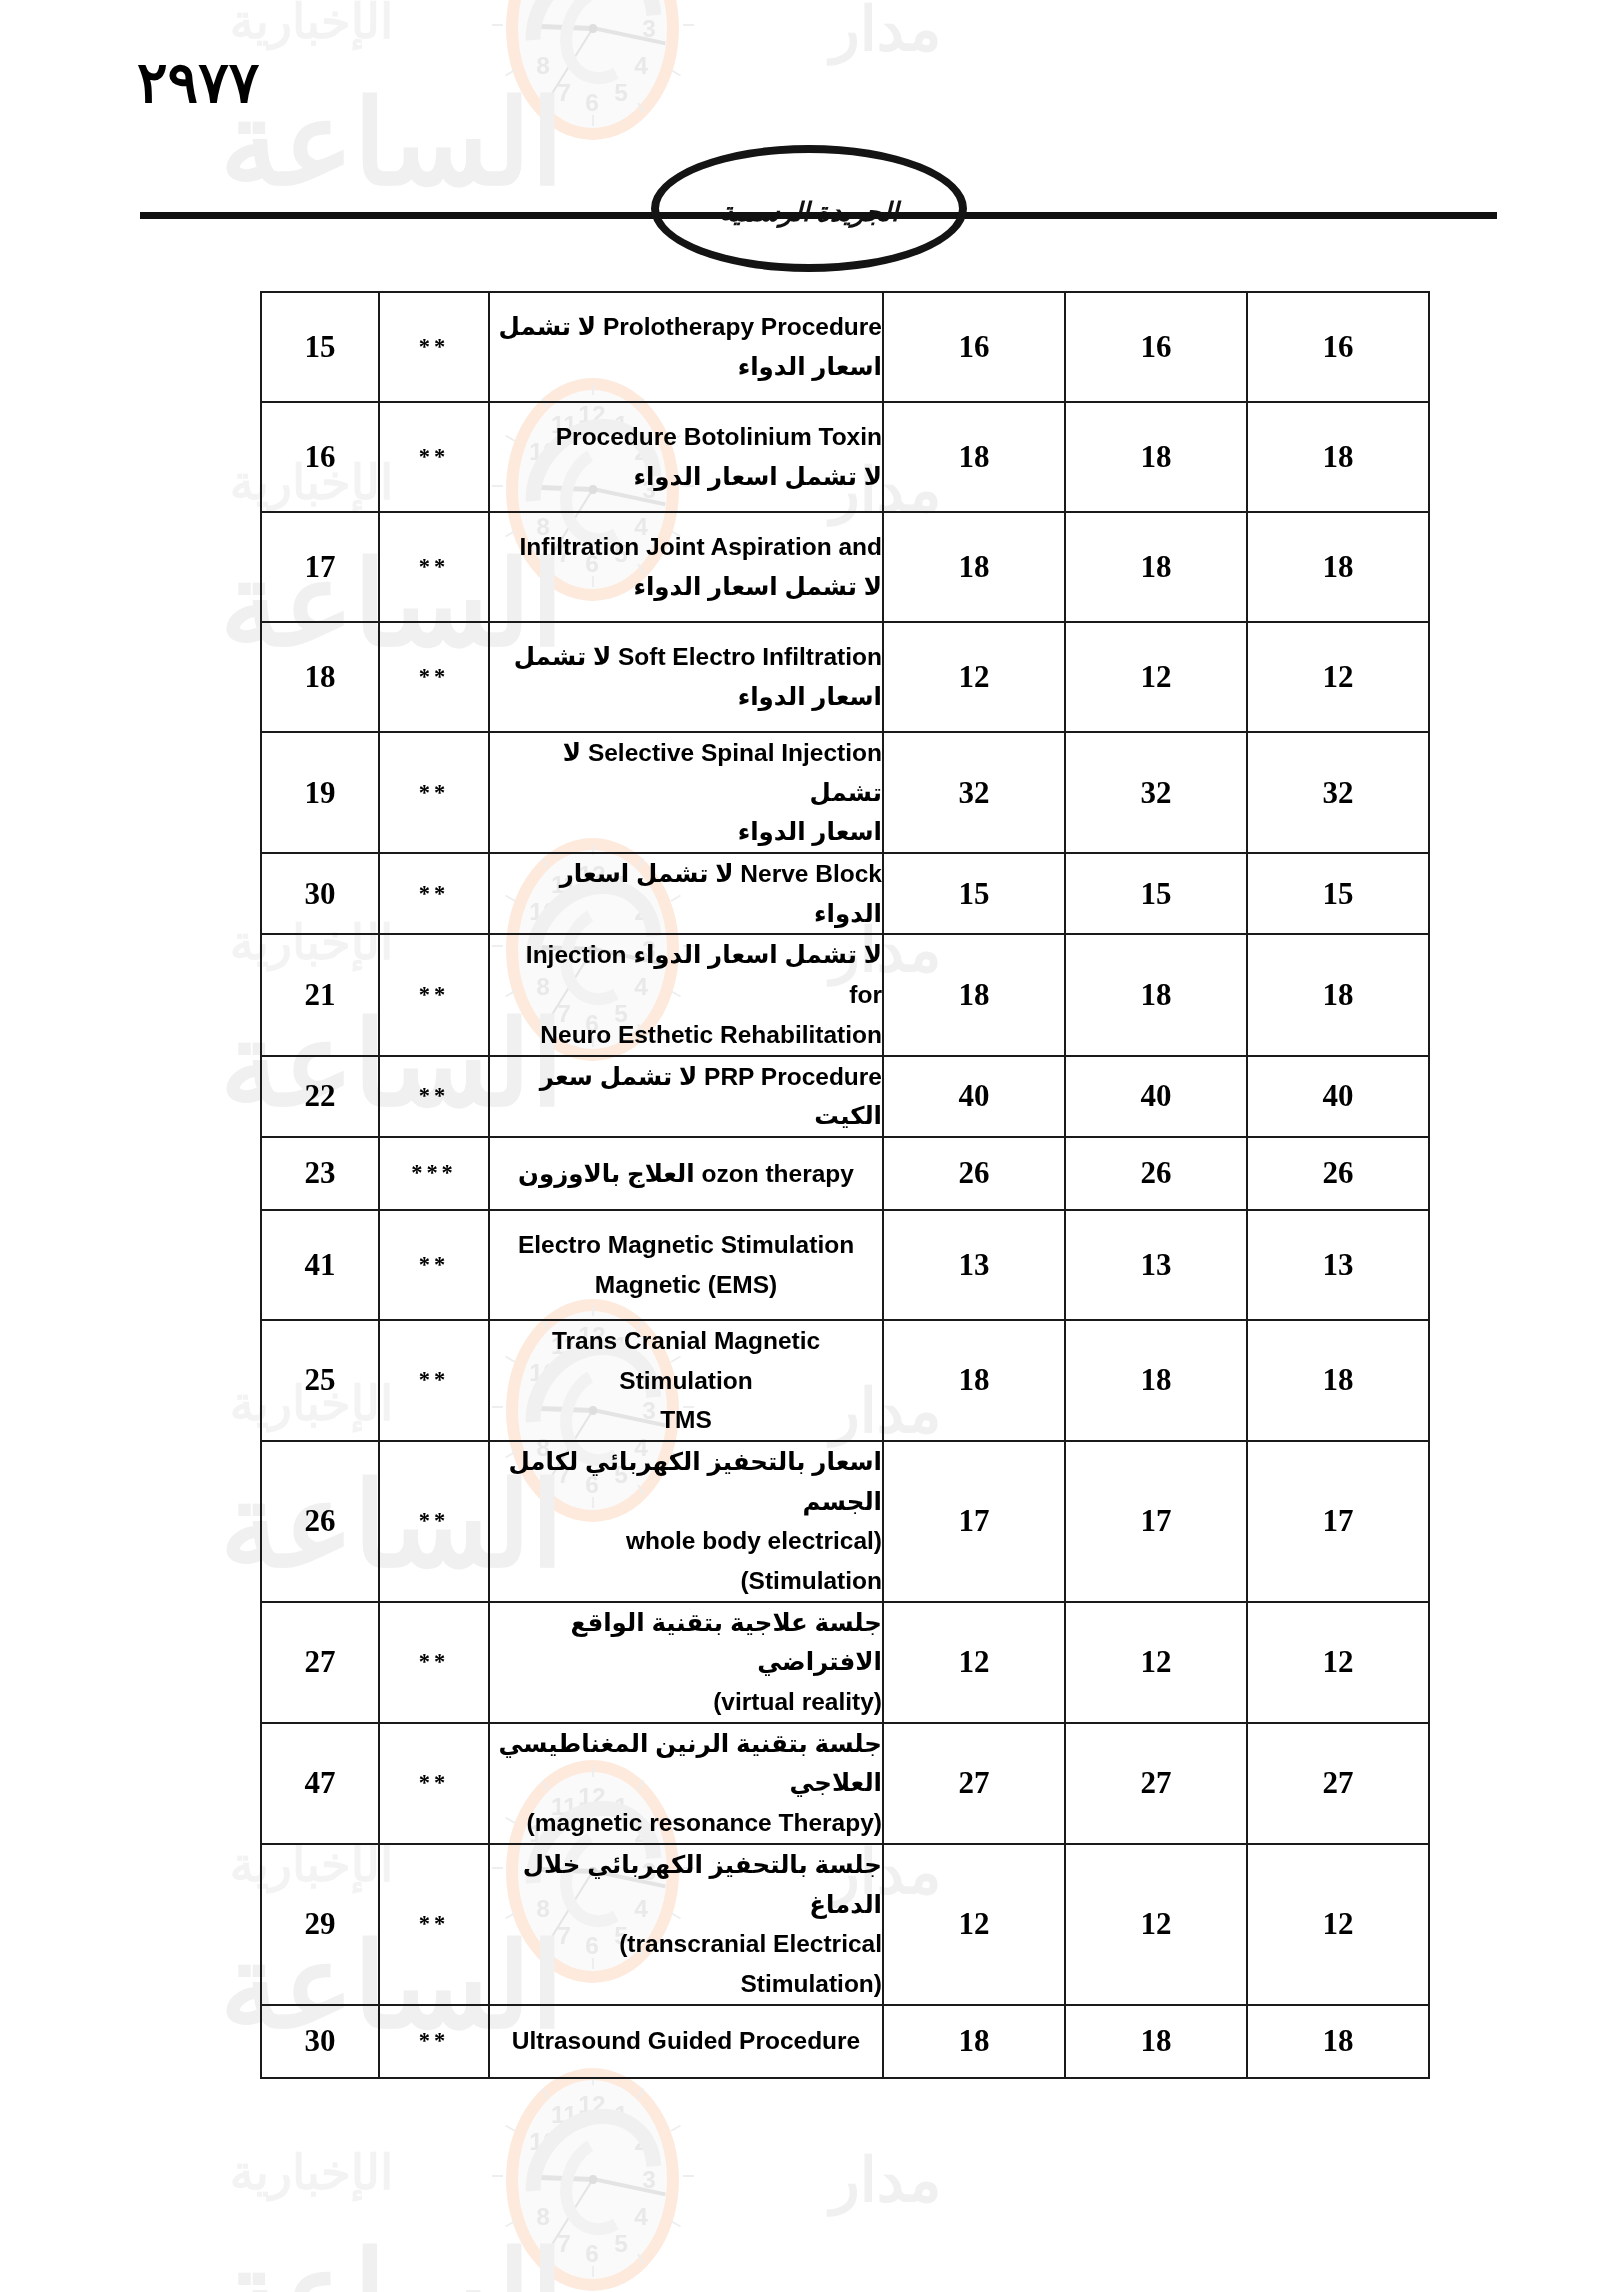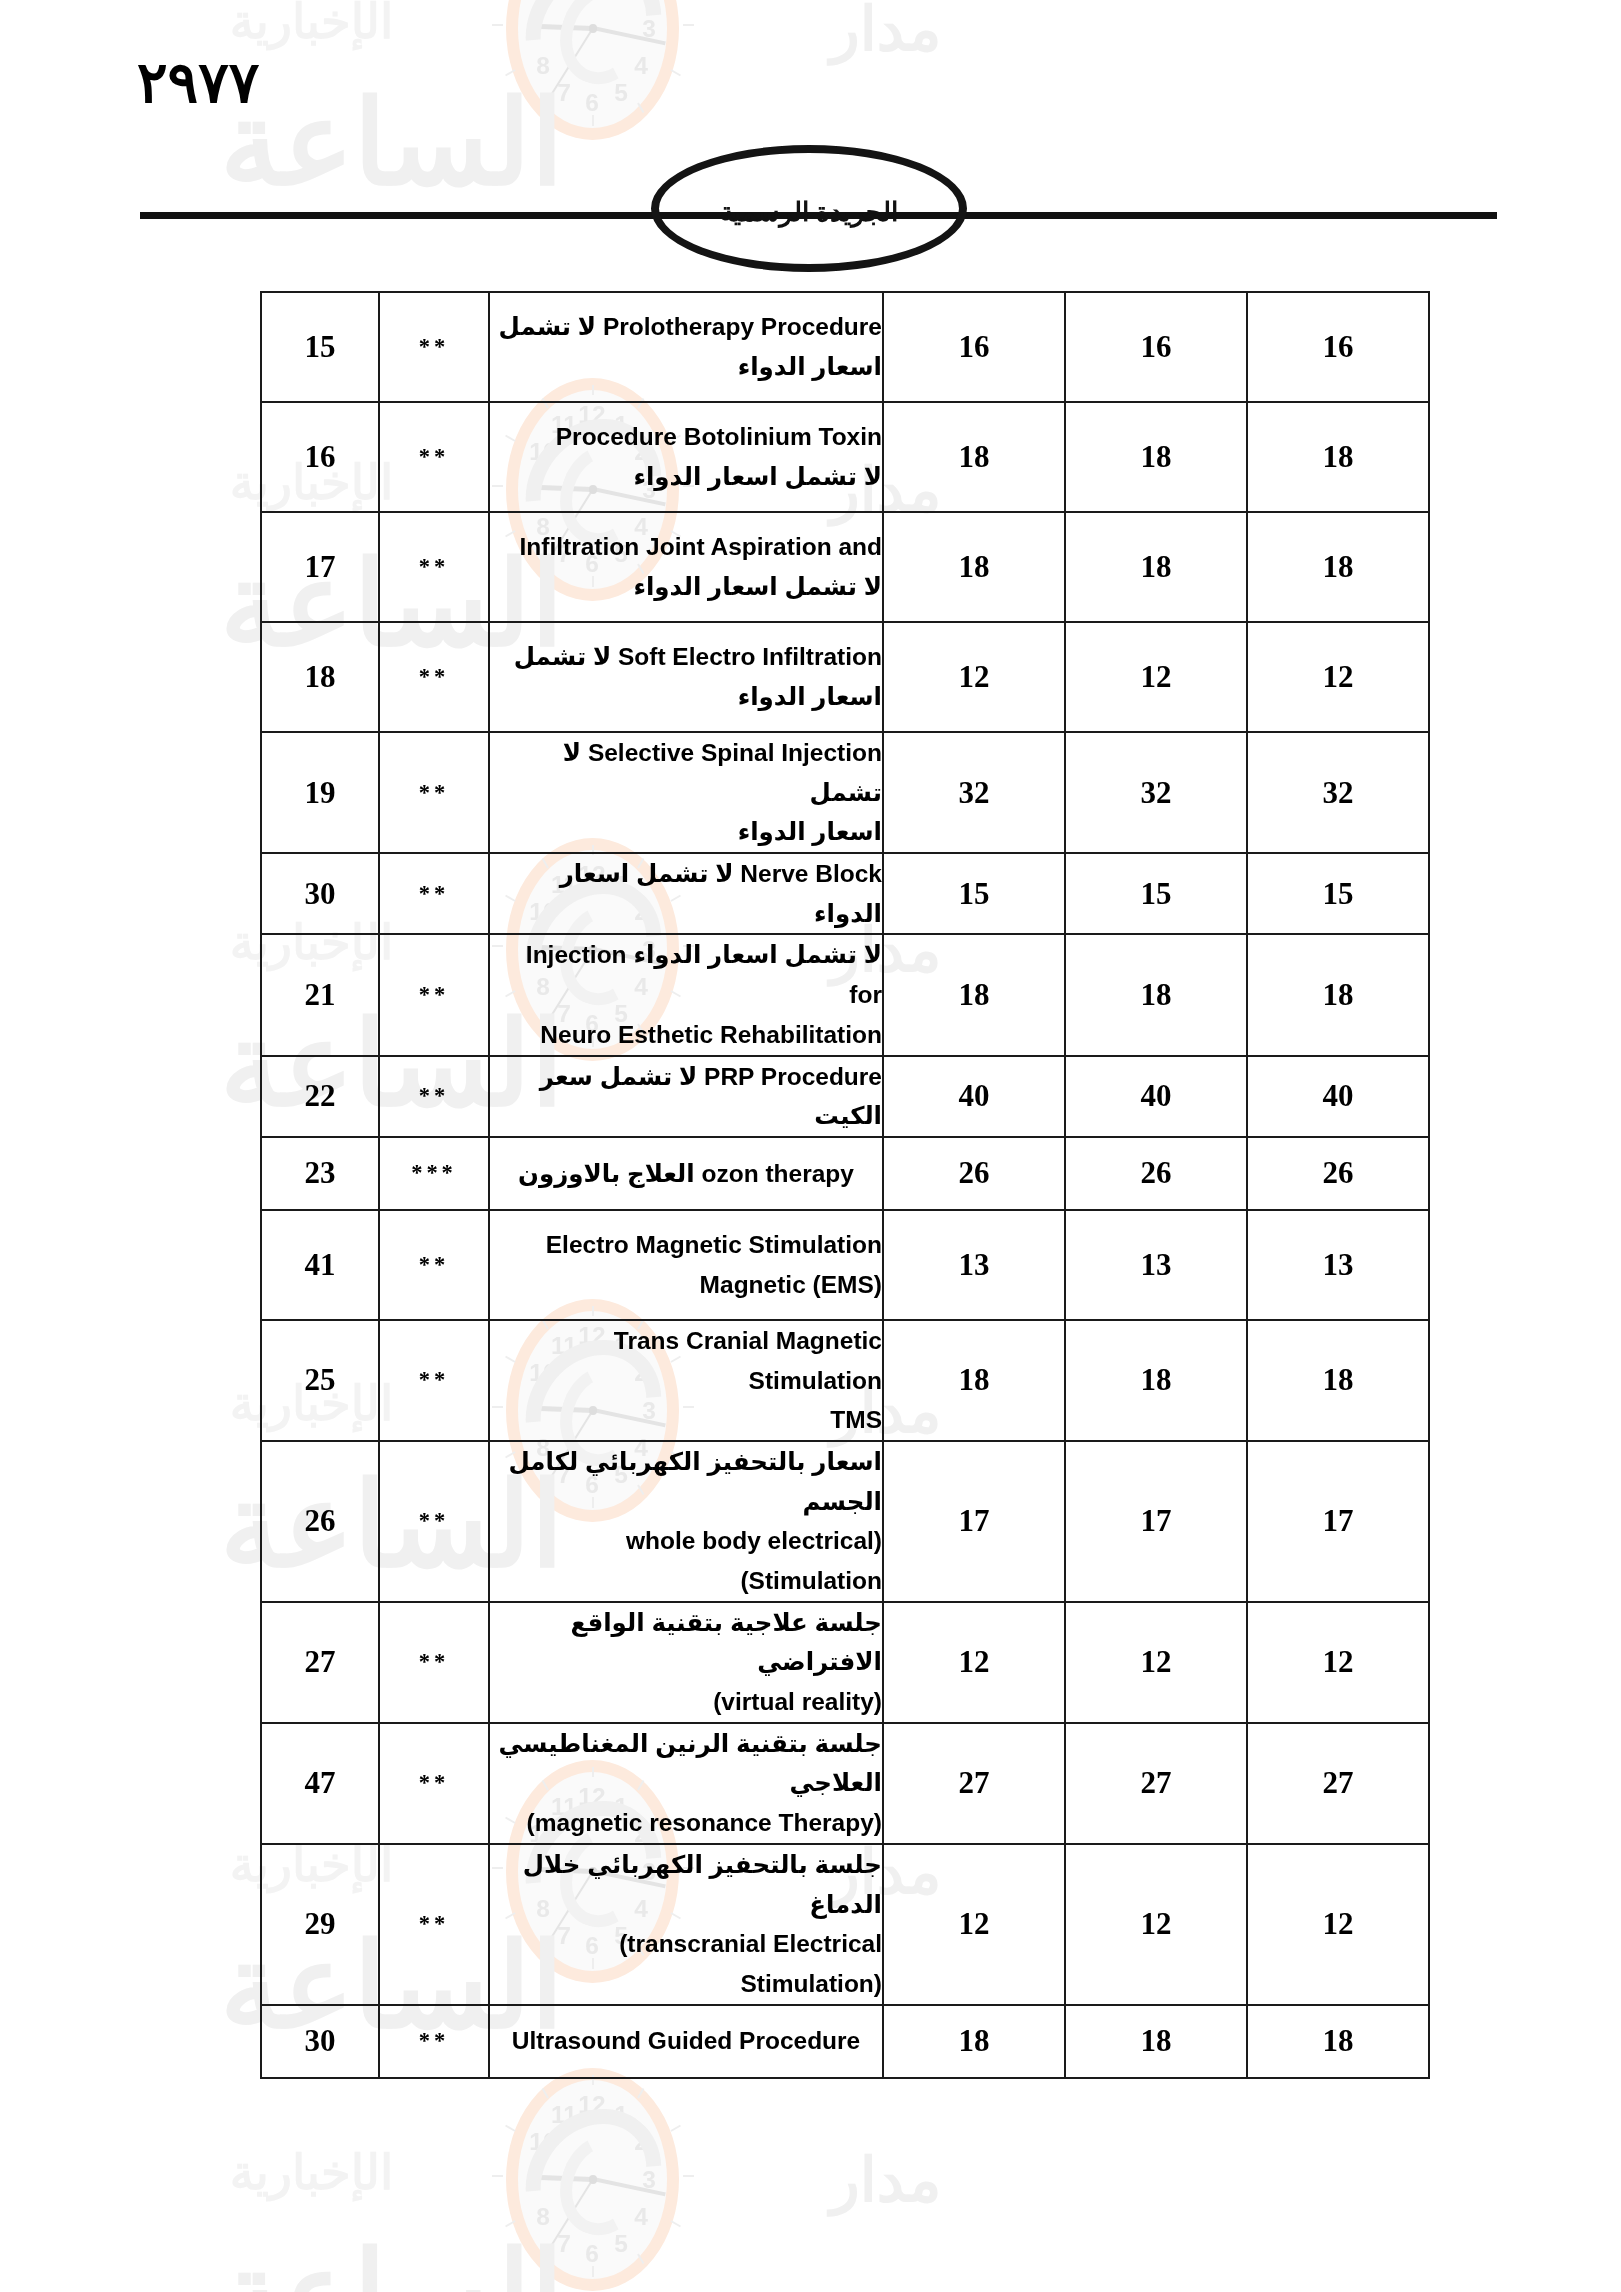--- a/index.html
+++ b/index.html
@@ -169,20 +169,21 @@
     color: #000;
     direction: ltr;
   }
 
   .header-rule-wrap {
     position: absolute;
     left: 0;
     top: 186px;
     width: 1442px;
     height: 108px;
+    font-style: italic;
   }
   .header-rule {
     position: absolute;
     left: 140px;
     top: 25.5px;
     width: 1357px;
     height: 7.8px;
     background: #111111;
   }
   .header-ellipse {
@@ -258,21 +259,21 @@
     font-family: "Liberation Sans", "DejaVu Sans", sans-serif;
     font-size: 24.5px;
     font-weight: 700;
     line-height: 1.62;
     padding: 13.7px 15.7px 13.7px 15.7px;
     direction: rtl;
     text-align: right;
   }
   .cell-desc.align-left {
     direction: ltr;
-    text-align: right;
+    text-align: center;
   }
   .cell-desc.align-center {
     text-align: center;
   }
   .desc-line { display: block; }
 
   .row-h-1 td { height: 71px; }
   .row-h-2 td { height: 108px; }
   .row-h-3 td { height: 127px; }
 </style>

